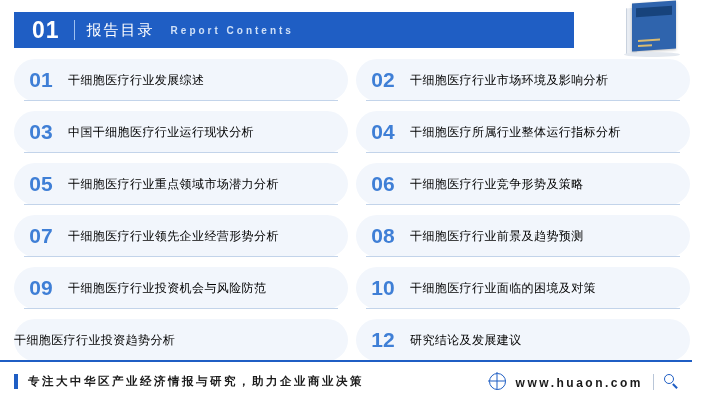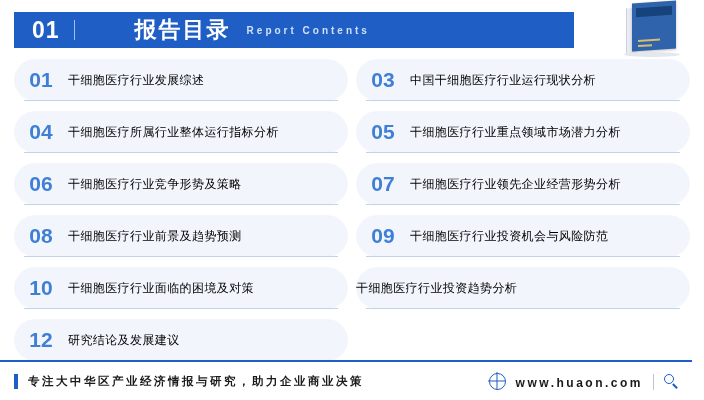--- a/index.html
+++ b/index.html
@@ -42,24 +42,23 @@
     line-height: 1;
   }
   .header-divider {
     width: 1px;
     height: 20px;
     background: #9dc0f0;
     margin: 0 12px 0 14px;
   }
   .header-cn {
     color: #ffffff;
-    font-size: 22px;
-    font-weight: bold;
+    font-size: 15px;
+    font-weight: normal;
     letter-spacing: 2px;
-    margin-left: 48px;
   }
   .header-en {
     color: #cfe0f7;
     font-size: 10px;
     letter-spacing: 3px;
     margin-left: 16px;
     font-weight: bold;
   }
 
   
@@ -294,20 +293,24 @@
     </div>
     <div class="shadow"></div>
   </div>
 
   <div class="grid">
 
     <div class="item">
       <span class="item-num">01</span>
       <span class="item-text">干细胞医疗行业发展综述</span>
     </div>
+    <div class="item">
+      <span class="item-num">02</span>
+      <span class="item-text">干细胞医疗行业市场环境及影响分析</span>
+    </div>
 
     <div class="item">
       <span class="item-num">03</span>
       <span class="item-text">中国干细胞医疗行业运行现状分析</span>
     </div>
     <div class="item">
       <span class="item-num">04</span>
       <span class="item-text">干细胞医疗所属行业整体运行指标分析</span>
     </div>
 

